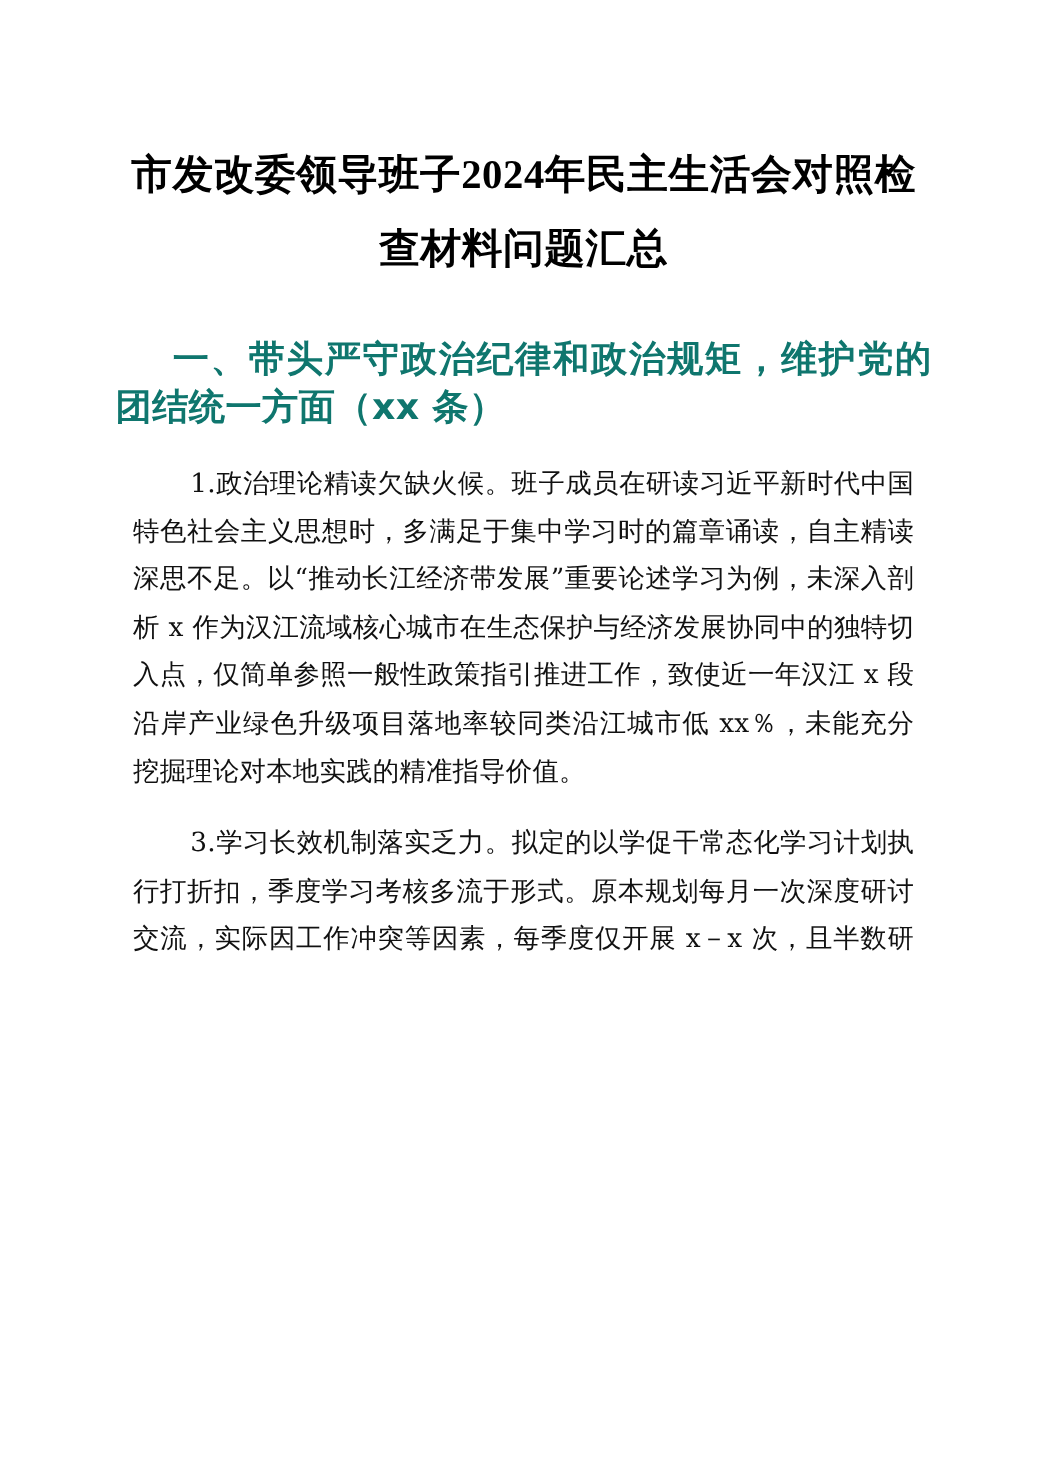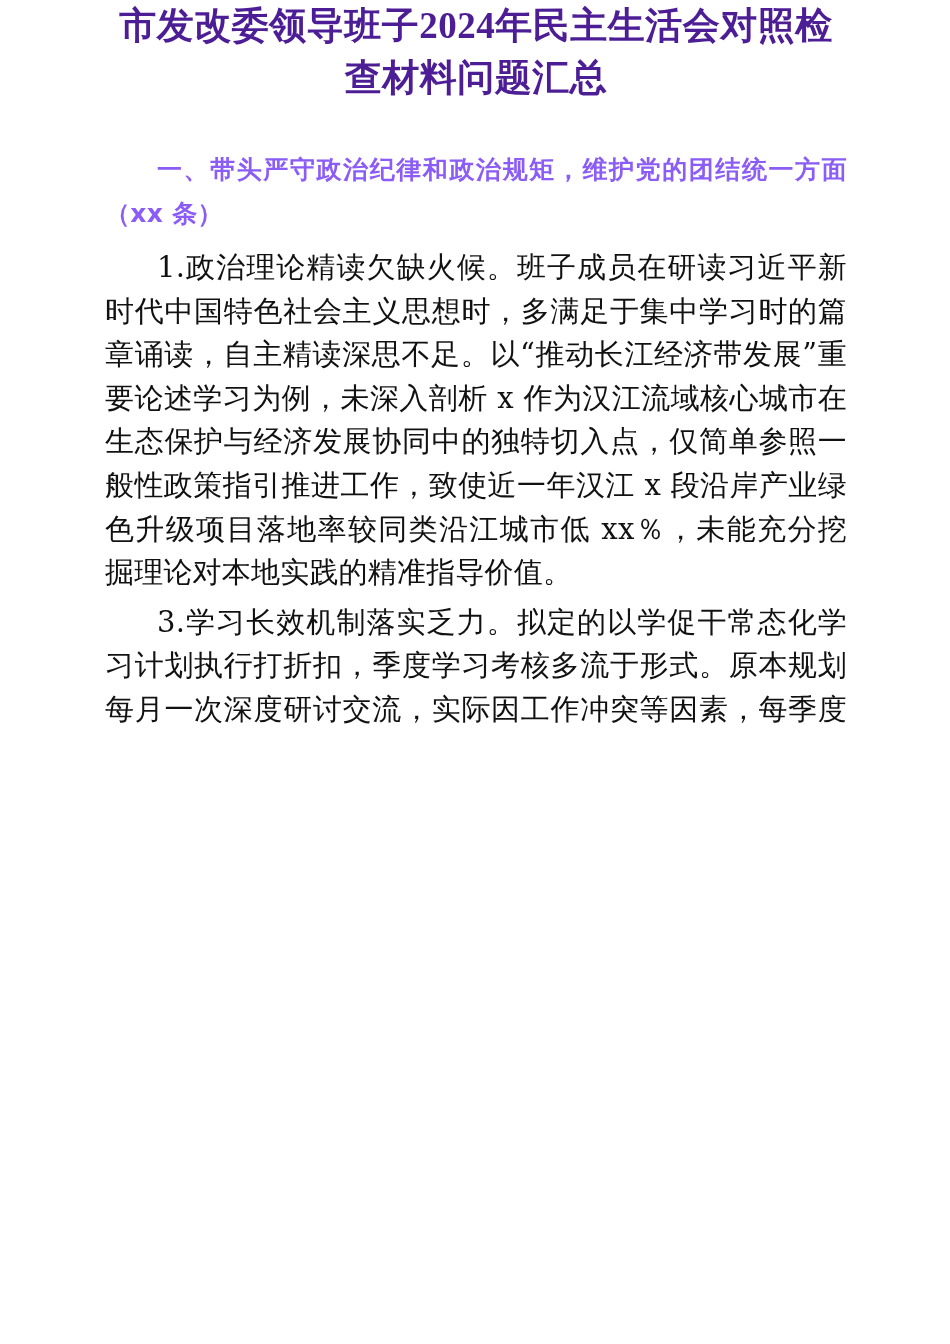--- a/index.html
+++ b/index.html
@@ -28,51 +28,52 @@
   .content {
     position: absolute;
     left: 105px;
     top: 0;
     width: 742px;
   }
 
   
   .doc-title {
     margin: 0;
+    padding-top: 126px;
     font-family: "Liberation Serif", "DejaVu Serif", serif;
     font-weight: 700;
     font-size: 37px;
-    line-height: 52px;
+    line-height: 67px;
     letter-spacing: 0.5px;
     text-align: center;
-    color: #4c1d95;
+    color: #000000;
   }
 
   
   .section-heading {
     margin: 0;
     padding-top: 44px;
     font-family: "DejaVu Sans", "Liberation Sans", sans-serif;
     font-weight: 700;
-    font-size: 25px;
+    font-size: 33px;
     line-height: 44px;
     letter-spacing: 0.3px;
     text-align: justify;
     text-justify: inter-ideograph;
     text-indent: 52px;
-    color: #8b5cf6;
+    color: #0f766e;
   }
 
   
   .body-para {
-    margin: 0;
+    margin: 16px;
     padding-top: 6px;
     font-family: "DejaVu Serif", "Liberation Serif", serif;
     font-weight: 400;
-    font-size: 29px;
+    font-size: 24px;
     line-height: 43.6px;
     letter-spacing: 0.2px;
     text-align: justify;
     text-justify: inter-ideograph;
     text-indent: 52px;
     color: #111111;
     word-break: break-all;
   }
   .body-para:first-of-type {
     padding-top: 10px;

